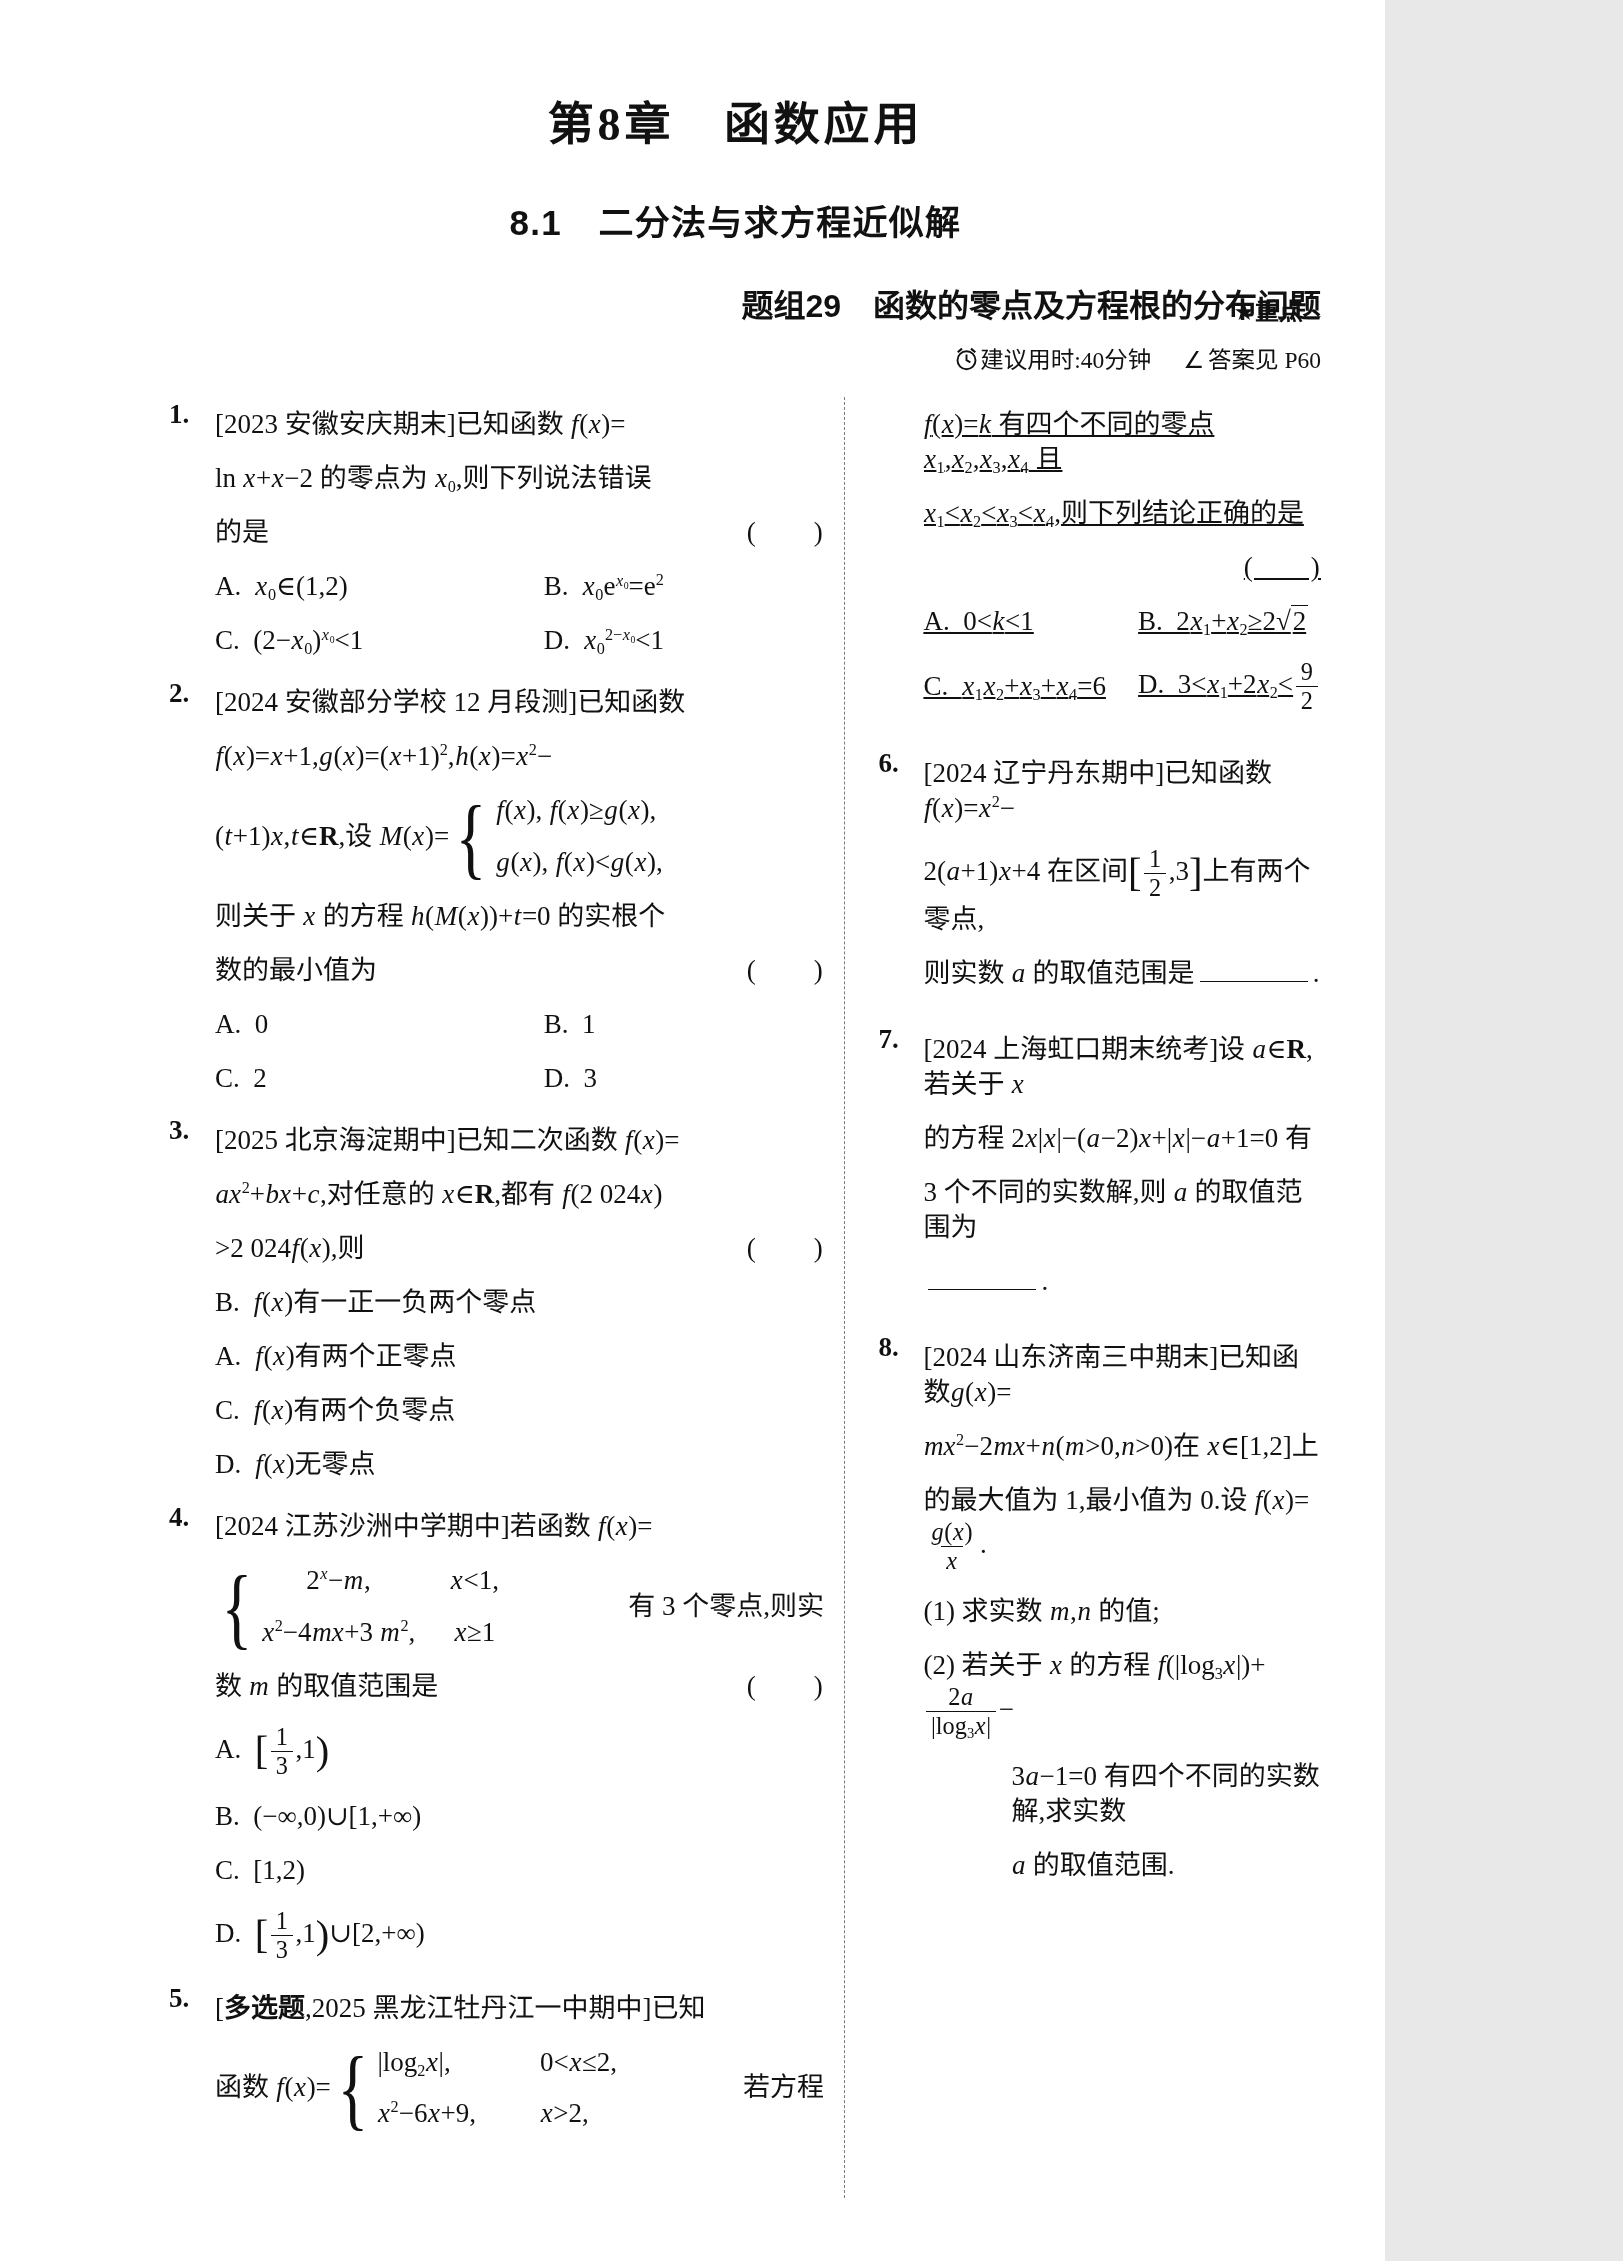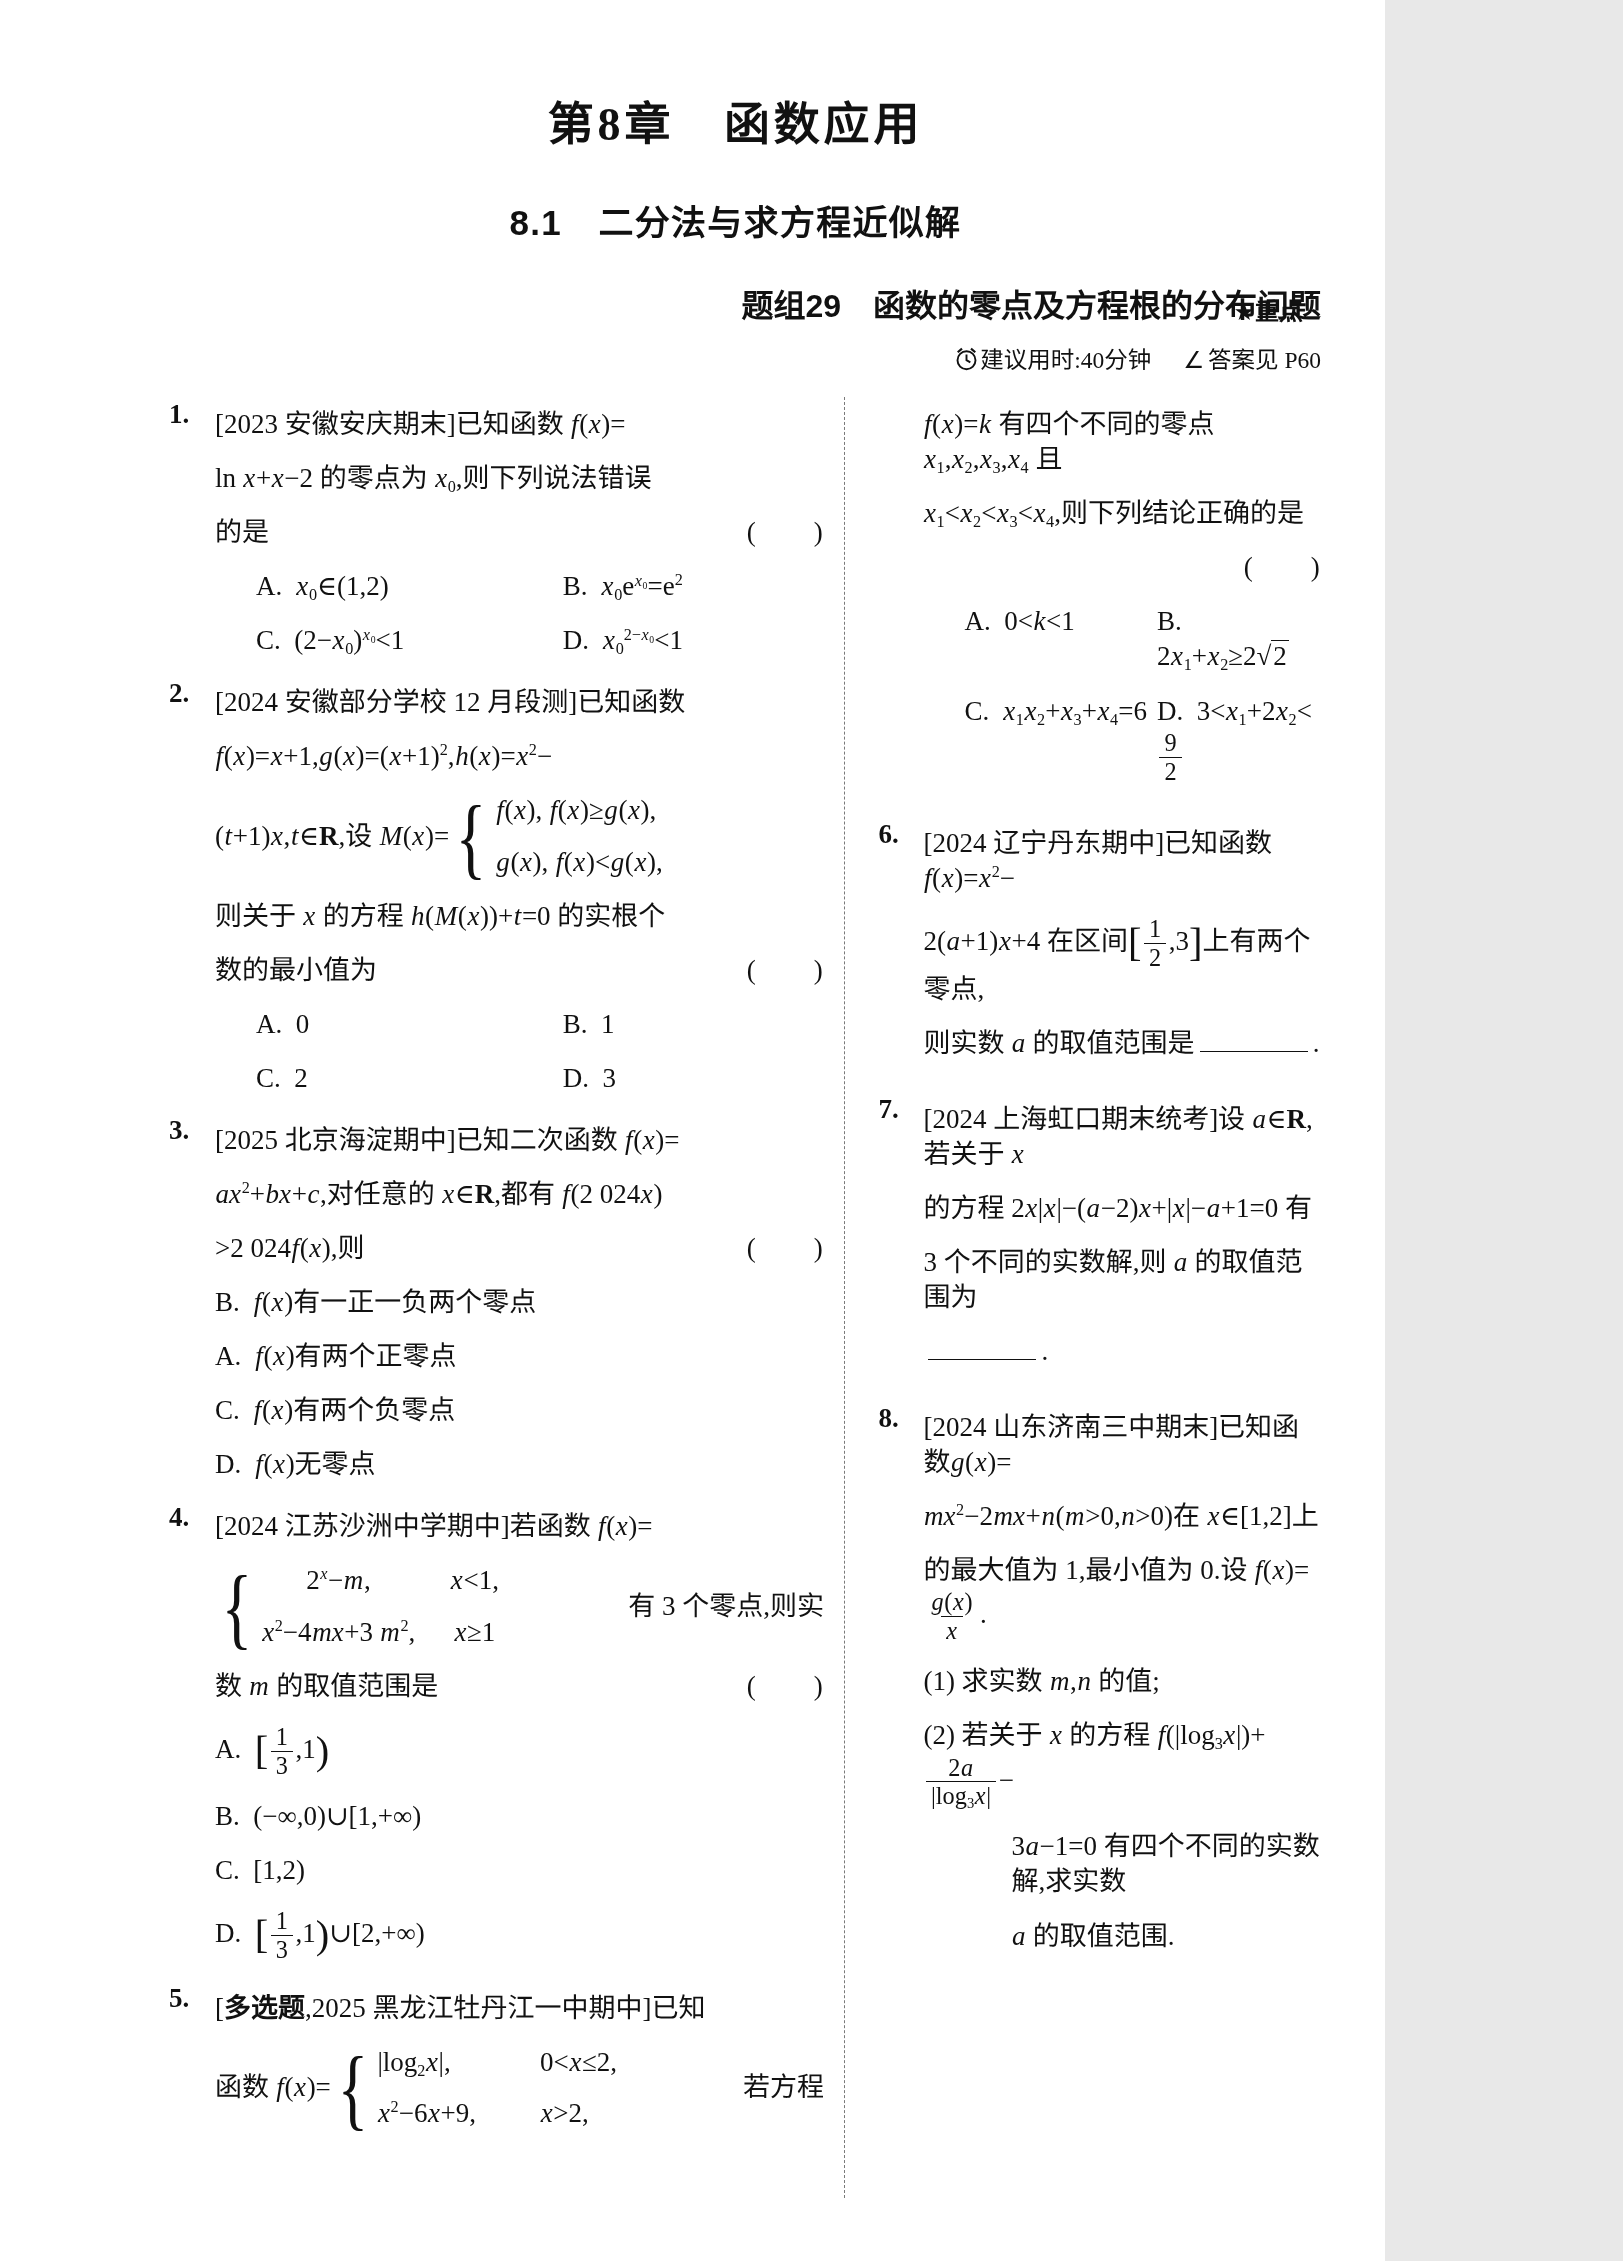--- a/index.html
+++ b/index.html
@@ -40,26 +40,26 @@
   .columns{display:flex;margin-top:21.6px;height:1801px;}
   .col-left{flex:0 0 674px;}
   .divider{border-left:1.9px dashed #7a7a7a;margin-left:20.4px;}
   .col-right{flex:1;padding-left:33px;}
   
   .prob{display:flex;margin-bottom:7.6px;}
   .col-right .prob{margin-bottom:21.6px;}
   .pnum{flex:0 0 65px;box-sizing:border-box;padding-left:19px;font-weight:bold;}
   .col-right .pnum{flex:0 0 45px;padding-left:0;}
   .pbody{flex:1;min-width:0;}
-  .prob.cont .pbody{margin-left:45px;}
+  .prob.cont .pbody{margin-left:45px;text-decoration:underline;}
   .line{padding:9.5px 0;}
   .lp{display:flex;justify-content:space-between;align-items:center;}
   .lpr{display:flex;justify-content:flex-end;align-items:center;}
   .ind{margin-left:88px;}
-  .optrow{display:flex;padding:9.5px 0;margin-left:41px;}
+  .optrow{display:flex;padding:9.5px 0;align-items:center;}
   .oc{flex:0 0 54%;}
   .oc2{flex:1;}
   .paren{letter-spacing:1.3px;white-space:nowrap;}
   
   i{font-style:italic;padding:0 0.6px;}
   sub{font-size:60%;vertical-align:-0.3em;line-height:0;}
   sup{font-size:60%;vertical-align:0.6em;line-height:0;}
   .frac{
     display:inline-flex;flex-direction:column;align-items:center;
     line-height:1.15;font-size:0.9em;vertical-align:middle;margin:0 2.5px;

